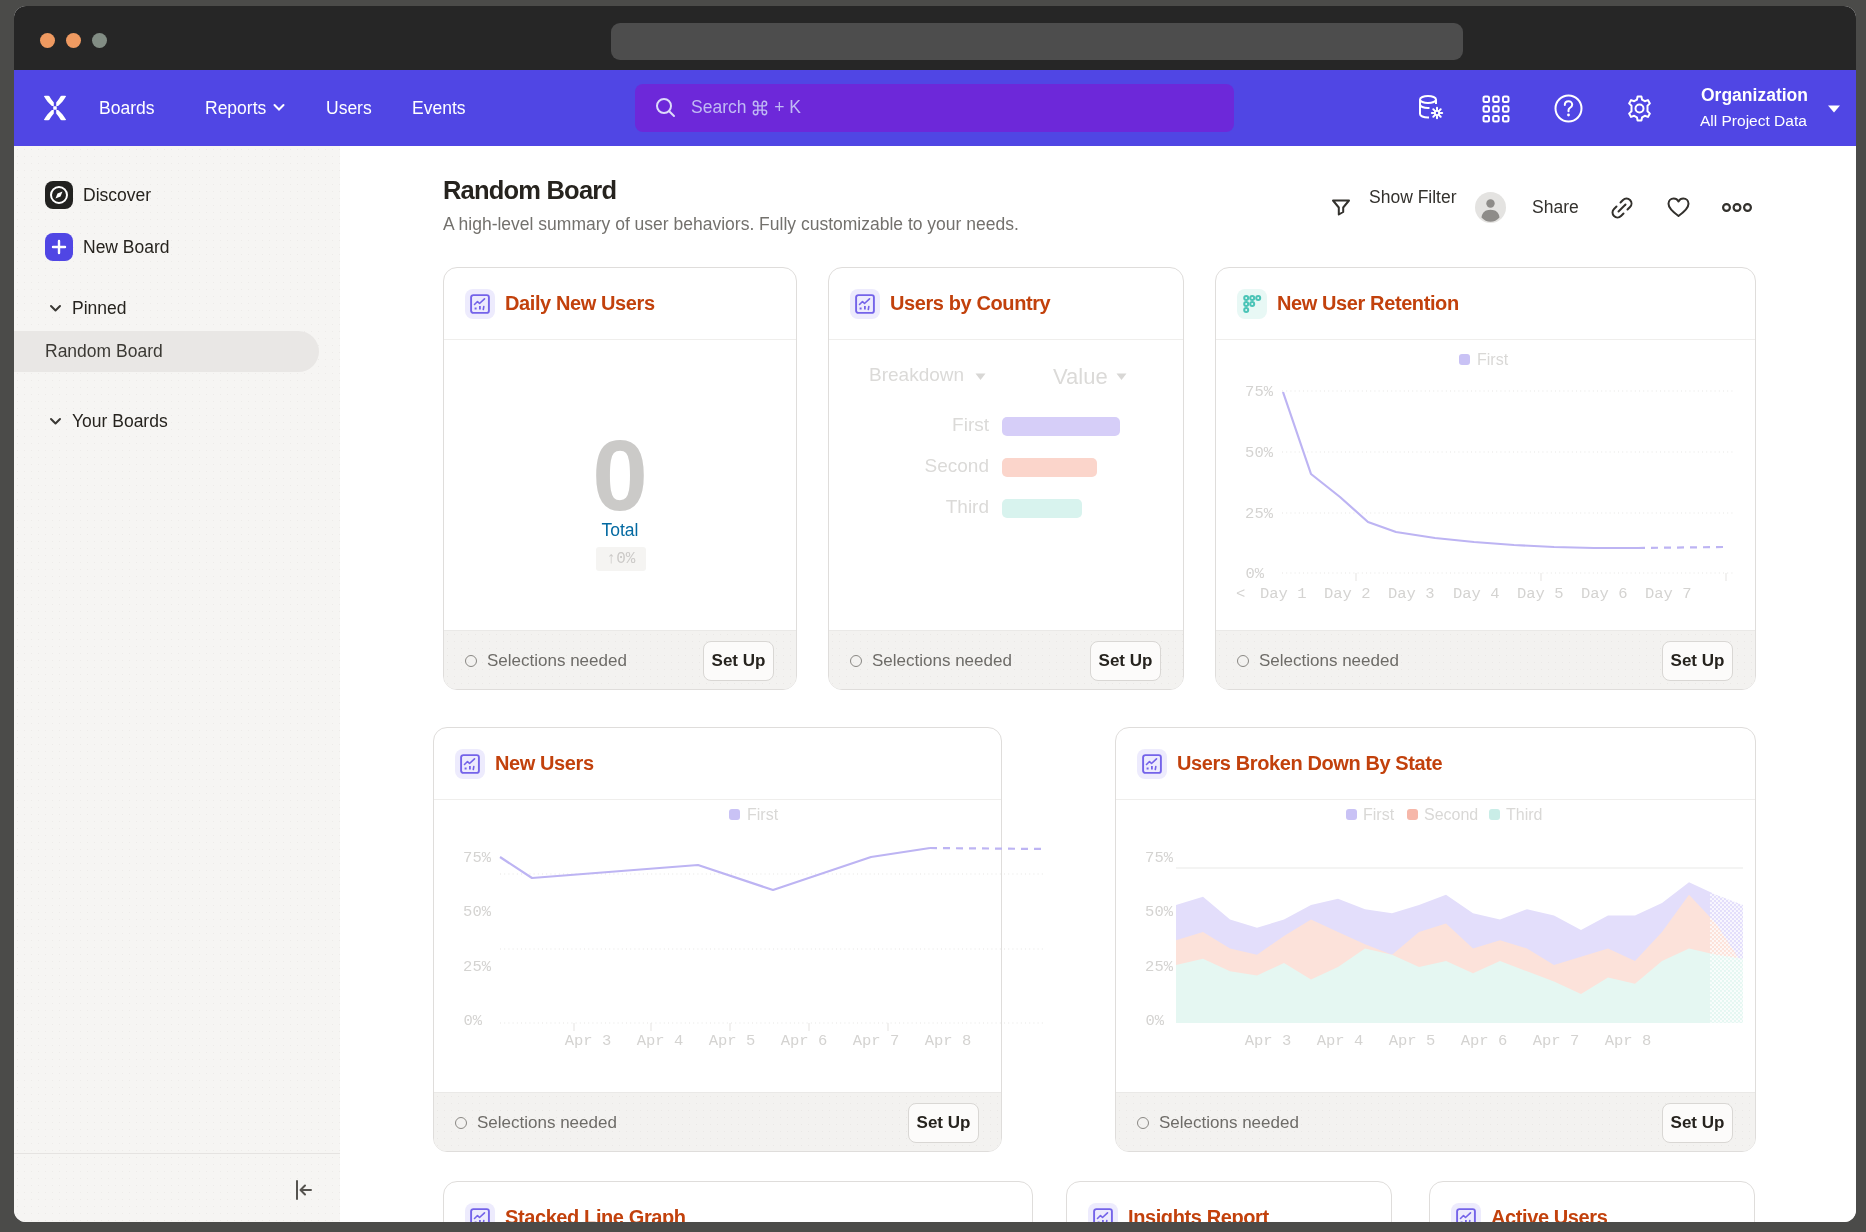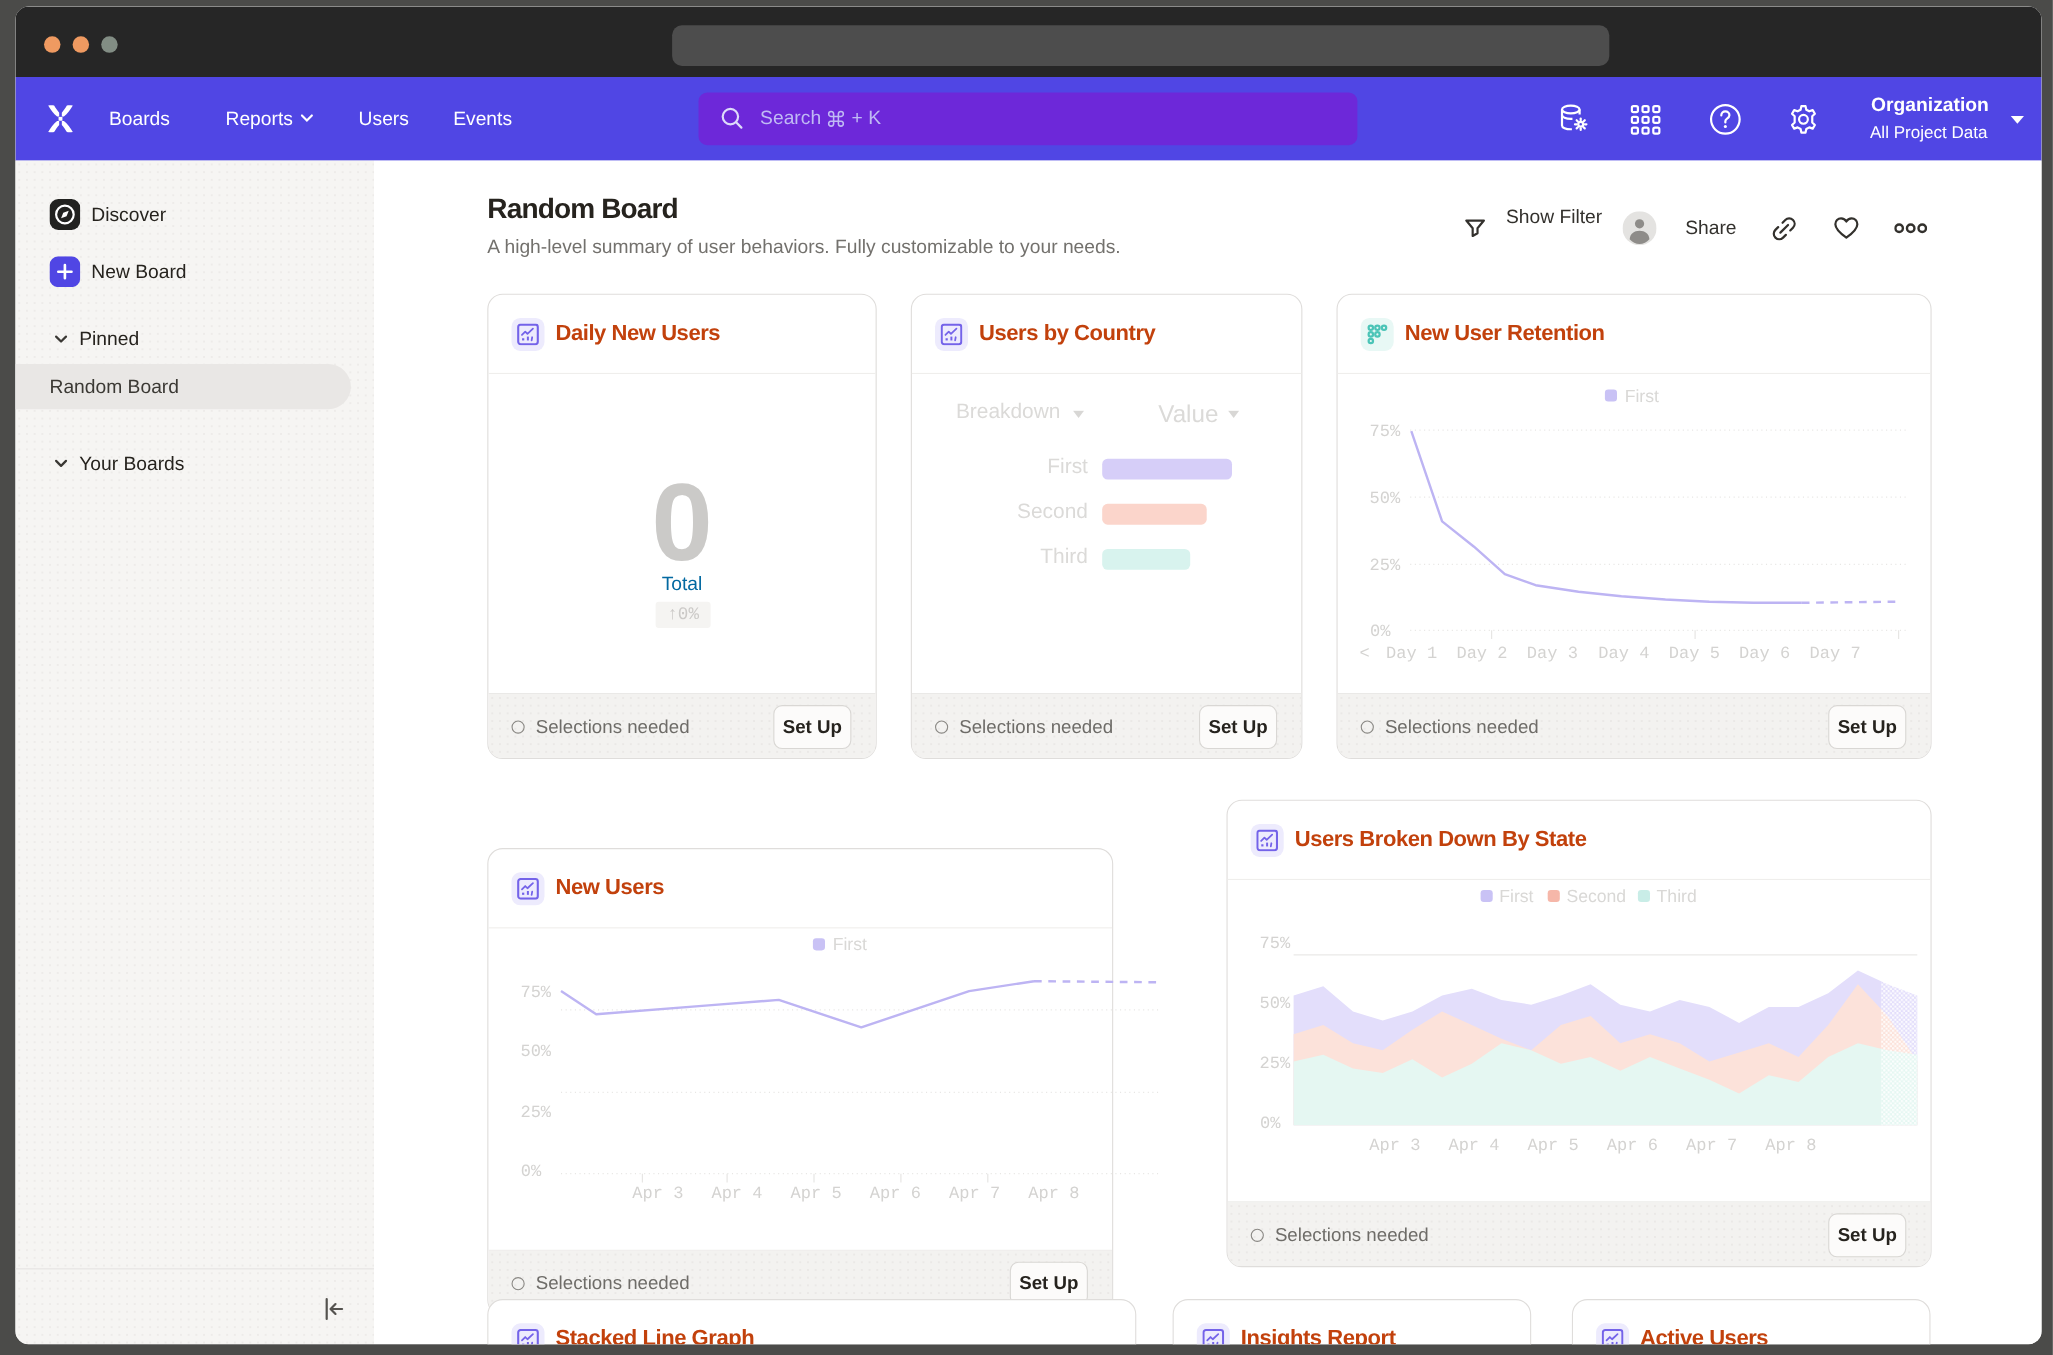--- a/index.html
+++ b/index.html
@@ -296,21 +296,21 @@
             <text x="365" y="258">Day 6</text>
             <text x="429" y="258">Day 7</text>
         </g>
       </svg>
       <div class="cfoot">
         <div class="selneed"><div class="circ"></div>Selections needed</div>
         <div class="setup">Set Up</div>
       </div>
     </div>
 
-    <div class="card" style="left:103px; top:581px; width:569px; height:425px;margin-top:44px;">
+    <div class="card" style="left:93px; top:581px; width:569px; height:425px;">
       <div class="cardhead">
         <div class="cicon">
             <svg width="20" height="20" viewBox="0 0 20 20">
               <rect x="1.1" y="1.1" width="17.8" height="17.8" rx="2.2" fill="none" stroke="#7463E9" stroke-width="1.9"></rect>
               <path d="M4.5 10.5 L7.5 7.5 L9.5 9.5 L14.5 4.8" fill="none" stroke="#7463E9" stroke-width="1.6" stroke-linecap="round" stroke-linejoin="round"></path>
               <rect x="4.6" y="13.5" width="2" height="2" fill="#7463E9"></rect>
               <rect x="9" y="12" width="1.8" height="3.5" fill="#7463E9"></rect>
               <path d="M13.8 12.6 L13.3 15.5" stroke="#7463E9" stroke-width="1.6" stroke-linecap="round"></path>
             </svg>
           </div>

